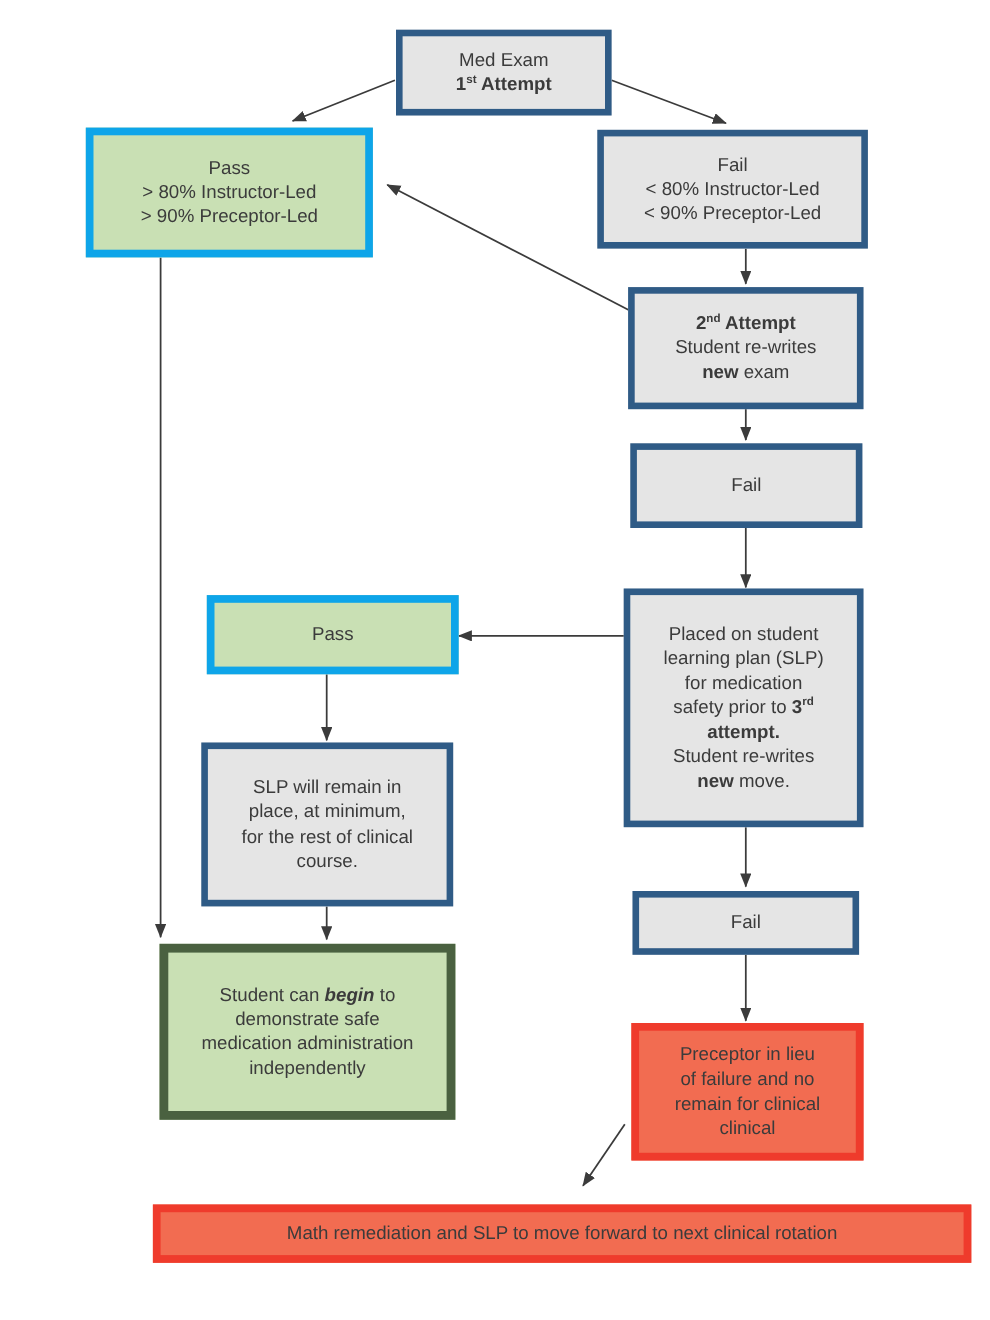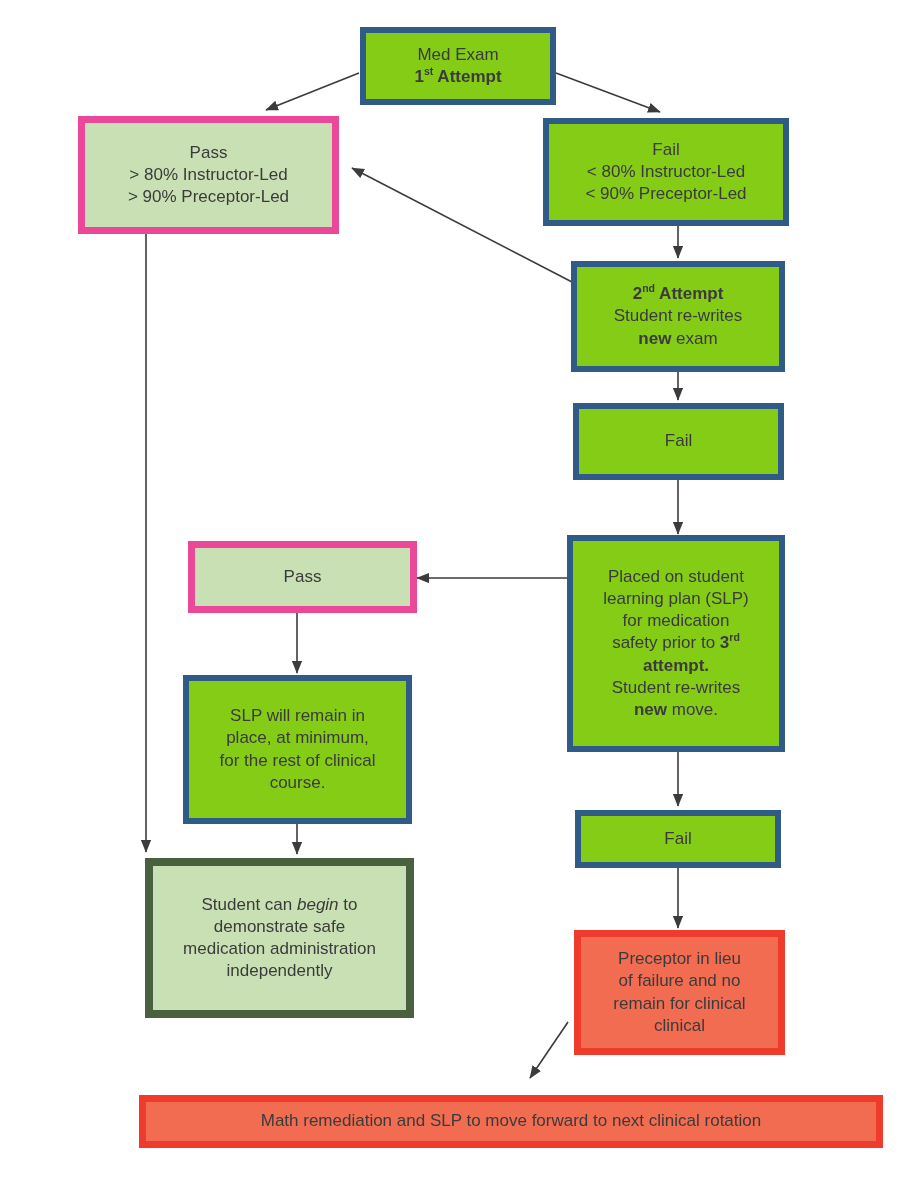--- a/index.html
+++ b/index.html
@@ -38,45 +38,45 @@
     line-height: 1.30;
     font-size: 17px;
     padding: 2px 6px;
   }
   .node .txt {
     display: block;
     width: 100%;
   }
   
   .blue {
-    background: #84cc16;
+    background: #e5e5e5;
     border: 6px solid #2f5b86;
     box-shadow: 0 0 0 0 transparent;
   }
   
   .green {
     background: #c9e0b4;
-    border: 7px solid #ec4899;
+    border: 7px solid #0ea5e9;
   }
   .green-dark {
     background: #c9e0b4;
     border: 8px solid #4a6140;
   }
   
   .red {
     background: #f26c51;
     border: 7px solid #ef3b2c;
   }
   sup {
     font-size: 0.62em;
     vertical-align: super;
     line-height: 0;
   }
   .b { font-weight: bold; }
-  .bi { font-weight: normal; font-style: italic; }
+  .bi { font-weight: bold; font-style: italic; }
 </style>
 </head>
 <body>
 
 <div id="canvas">
 
   <svg class="edges" viewBox="0 0 900 1200" xmlns="http://www.w3.org/2000/svg">
     <defs>
       <marker id="arrowhead" markerWidth="9" markerHeight="9" refX="7.5" refY="3.2" orient="auto" markerUnits="strokeWidth">
         <path d="M0,0 L8,3.2 L0,6.4 z" fill="#3b3b3b"></path>

